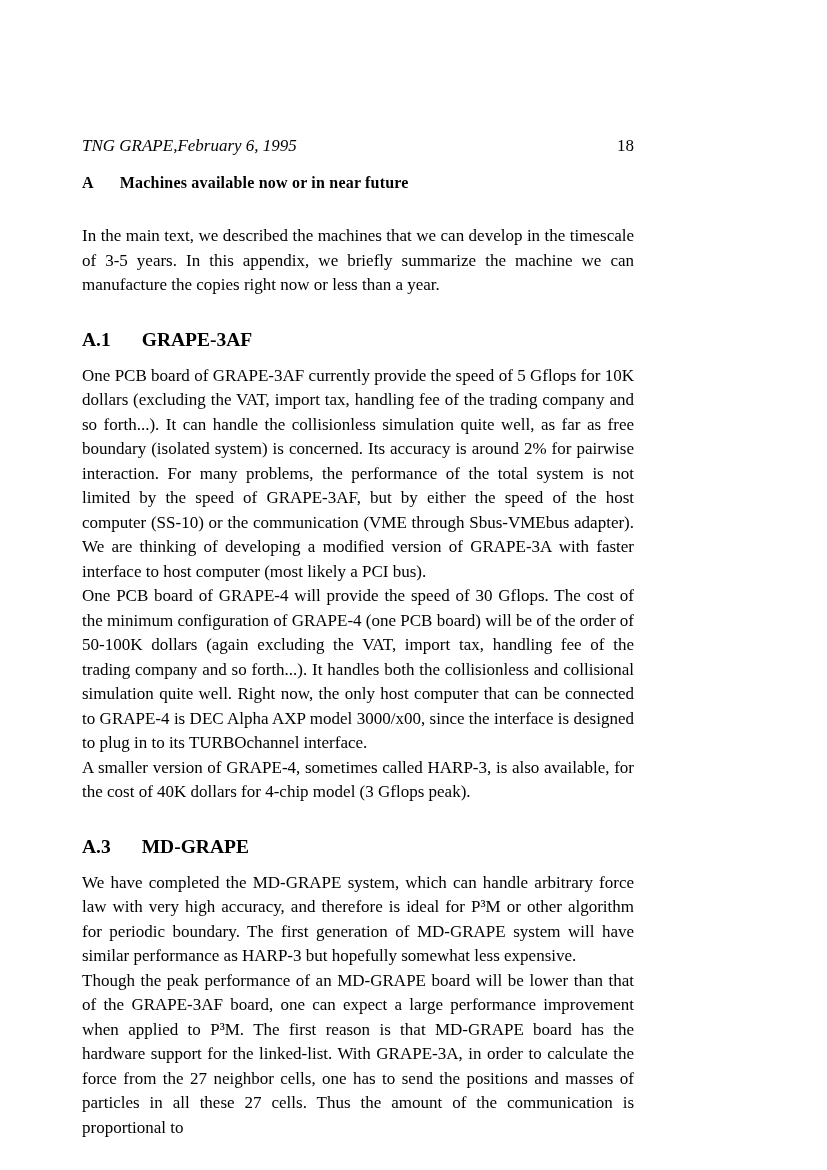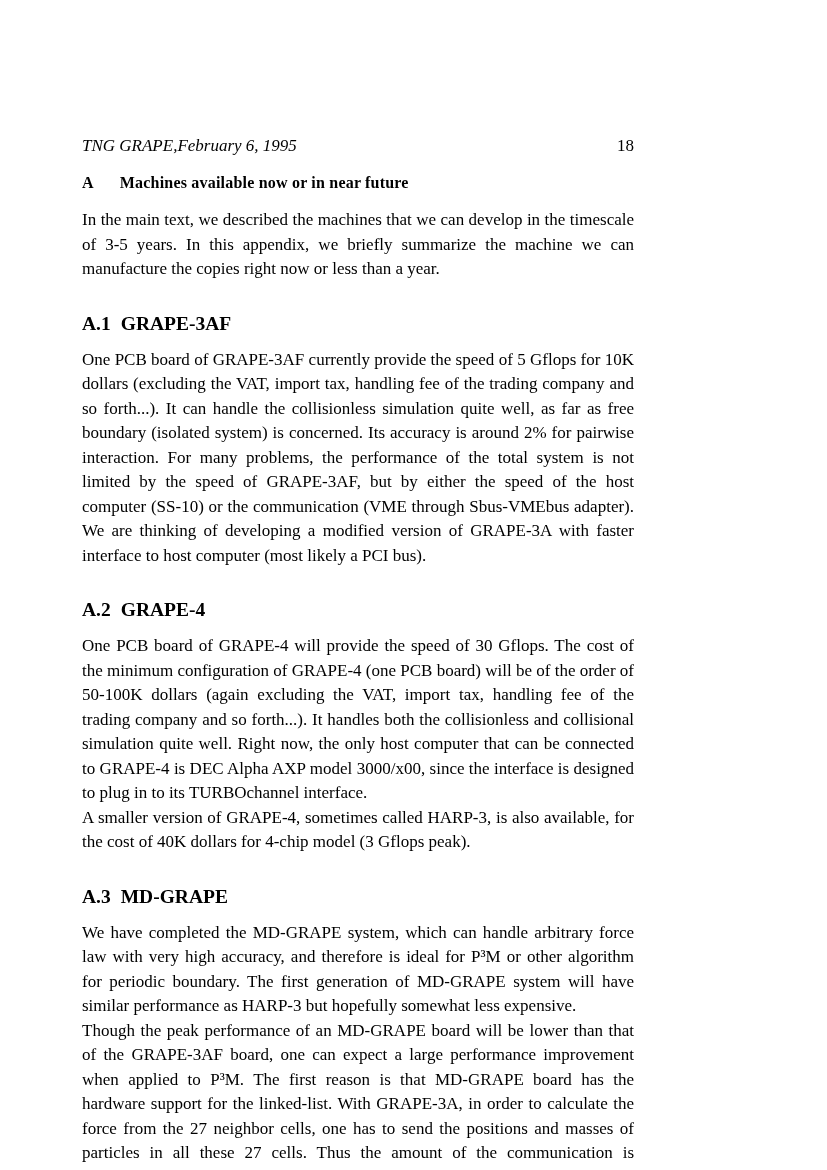--- a/index.html
+++ b/index.html
@@ -47,30 +47,30 @@
     margin-right: 26px;
   }
   h2.subsection-heading {
     font-size: 19.5px;
     line-height: 23px;
     font-weight: bold;
     margin: 30px 0 13px 0;
   }
   h2.subsection-heading .sub-num {
     display: inline-block;
-    margin-right: 10px;
+    margin-right: 31px;
   }
   p.body-par {
     font-size: 17px;
     line-height: 24.5px;
     text-align: justify;
     margin: 0;
   }
   p.intro {
-    margin-top: 12px;
+    margin-top: 28px;
   }
 </style>
 </head>
 <body>
 
 <div class="page">
 
   <div class="running-header">
     <span class="running-title">TNG GRAPE,February 6, 1995</span>
     <span class="page-number">18</span>
@@ -80,23 +80,20 @@
     <span class="sec-num">A</span><span>Machines available now or in near future</span>
   </h1>
 
   <p class="body-par intro">In the main text, we described the machines that we can develop in the timescale of 3-5 years. In this appendix, we briefly summarize the machine we can manufacture the copies right now or less than a year.</p>
 
   <h2 class="subsection-heading">
     <span class="sub-num">A.1</span><span>GRAPE-3AF</span>
   </h2>
   <p class="body-par">One PCB board of GRAPE-3AF currently provide the speed of 5 Gflops for 10K dollars (excluding the VAT, import tax, handling fee of the trading company and so forth...). It can handle the collisionless simulation quite well, as far as free boundary (isolated system) is concerned. Its accuracy is around 2% for pairwise interaction. For many problems, the performance of the total system is not limited by the speed of GRAPE-3AF, but by either the speed of the host computer (SS-10) or the communication (VME through Sbus-VMEbus adapter). We are thinking of developing a modified version of GRAPE-3A with faster interface to host computer (most likely a PCI bus).</p>
 
-  <h2 class="subsection-heading">
-    <span class="sub-num">A.2</span><span>GRAPE-4</span>
-  </h2>
   <p class="body-par">One PCB board of GRAPE-4 will provide the speed of 30 Gflops. The cost of the minimum configuration of GRAPE-4 (one PCB board) will be of the order of 50-100K dollars (again excluding the VAT, import tax, handling fee of the trading company and so forth...). It handles both the collisionless and collisional simulation quite well. Right now, the only host computer that can be connected to GRAPE-4 is DEC Alpha AXP model 3000/x00, since the interface is designed to plug in to its TURBOchannel interface.</p>
   <p class="body-par">A smaller version of GRAPE-4, sometimes called HARP-3, is also available, for the cost of 40K dollars for 4-chip model (3 Gflops peak).</p>
 
   <h2 class="subsection-heading">
     <span class="sub-num">A.3</span><span>MD-GRAPE</span>
   </h2>
   <p class="body-par">We have completed the MD-GRAPE system, which can handle arbitrary force law with very high accuracy, and therefore is ideal for P³M or other algorithm for periodic boundary. The first generation of MD-GRAPE system will have similar performance as HARP-3 but hopefully somewhat less expensive.</p>
   <p class="body-par">Though the peak performance of an MD-GRAPE board will be lower than that of the GRAPE-3AF board, one can expect a large performance improvement when applied to P³M. The first reason is that MD-GRAPE board has the hardware support for the linked-list. With GRAPE-3A, in order to calculate the force from the 27 neighbor cells, one has to send the positions and masses of particles in all these 27 cells. Thus the amount of the communication is proportional to</p>
 
 </div>

